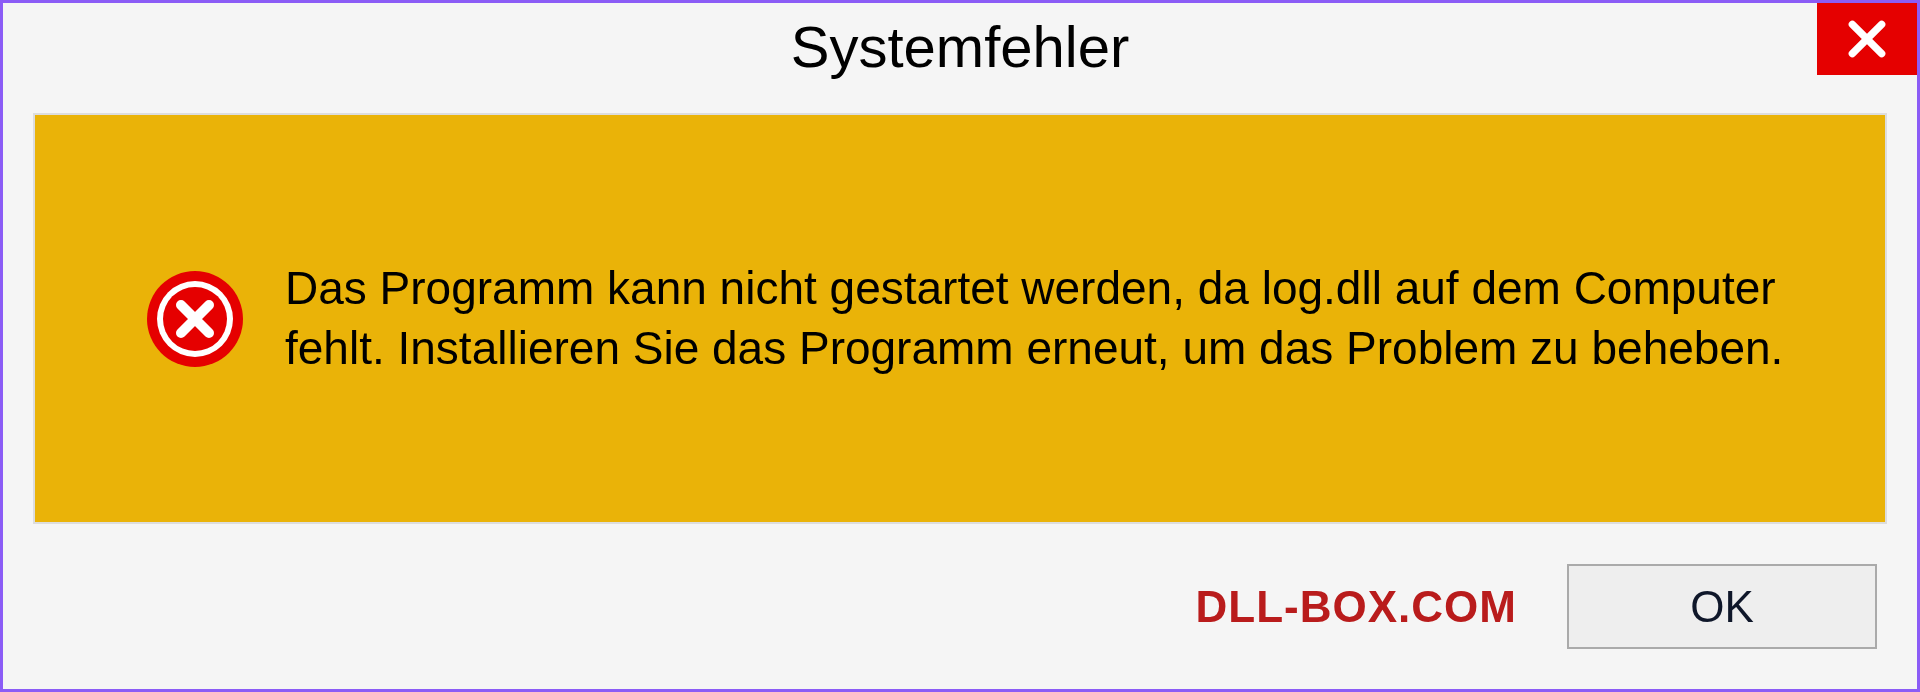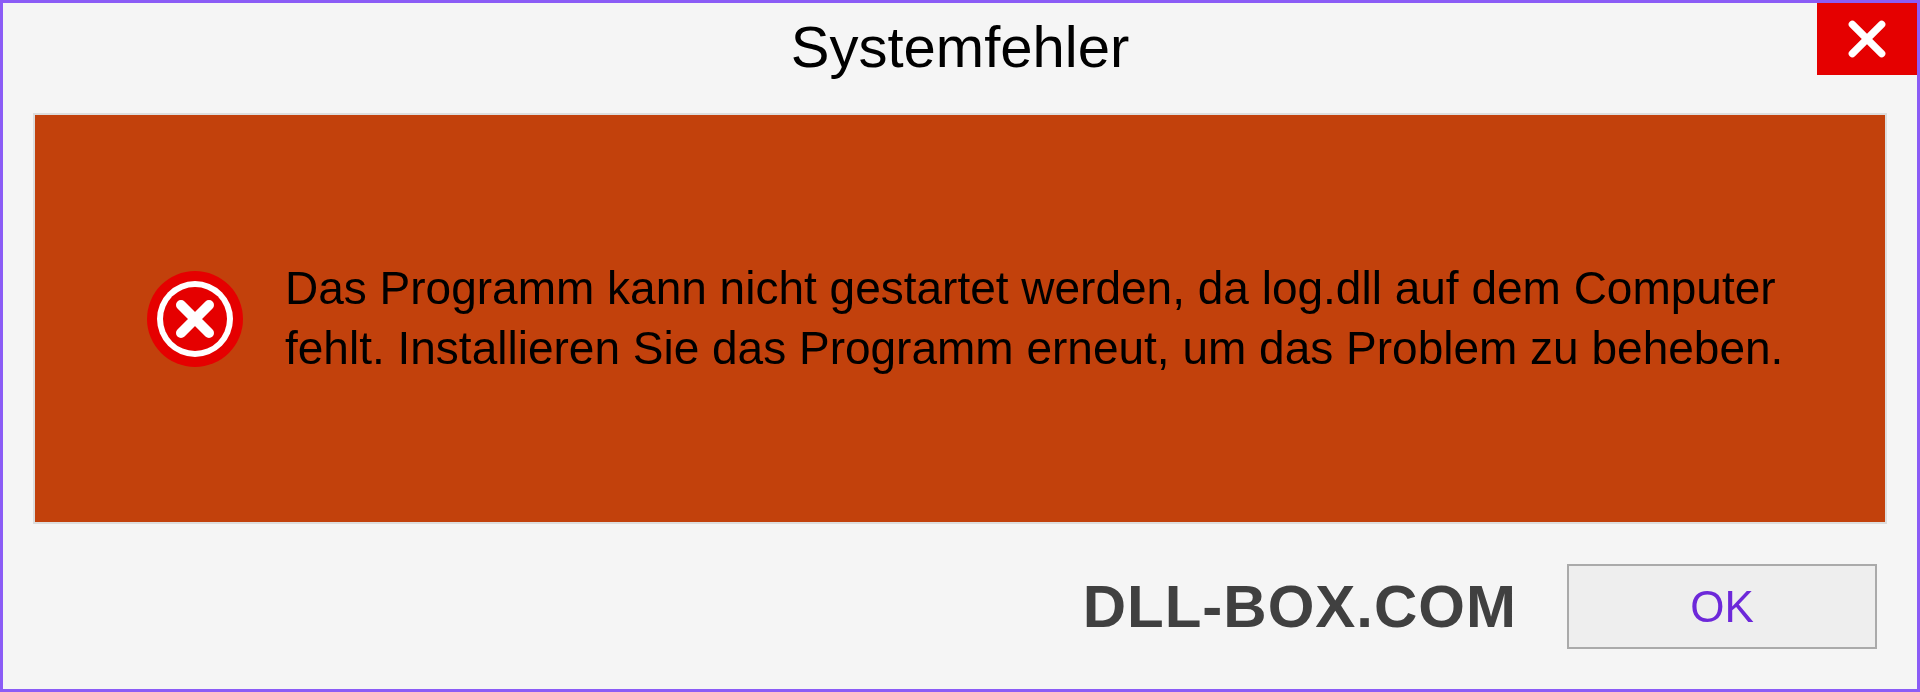--- a/index.html
+++ b/index.html
@@ -47,21 +47,21 @@
       align-items: center;
       justify-content: center;
       cursor: pointer;
     }
     .close-button svg {
       width: 44px;
       height: 44px;
     }
     .content-area {
       margin: 10px 30px 20px 30px;
-      background: #c2410c;
+      background: #eab308;
       border: 2px solid #ddd;
       flex: 1;
       display: flex;
       align-items: center;
       padding: 40px 100px 40px 110px;
     }
     .error-icon {
       flex-shrink: 0;
       width: 100px;
       height: 100px;
@@ -78,33 +78,33 @@
       font-weight: 400;
     }
     .footer {
       display: flex;
       align-items: center;
       justify-content: flex-end;
       padding: 20px 40px 40px 40px;
       gap: 50px;
     }
     .watermark {
-      font-size: 60px;
+      font-size: 44px;
       font-weight: 900;
-      color: #404040;
+      color: #b91c1c;
       letter-spacing: 1px;
       font-family: Arial, sans-serif;
     }
     .ok-button {
       width: 310px;
       height: 85px;
       background: #eee;
       border: 2px solid #aaa;
       font-size: 44px;
-      color: #6d28d9;
+      color: #0f172a;
       cursor: pointer;
       display: flex;
       align-items: center;
       justify-content: center;
       font-family: inherit;
     }
   </style>
 </head>
 <body>
 

